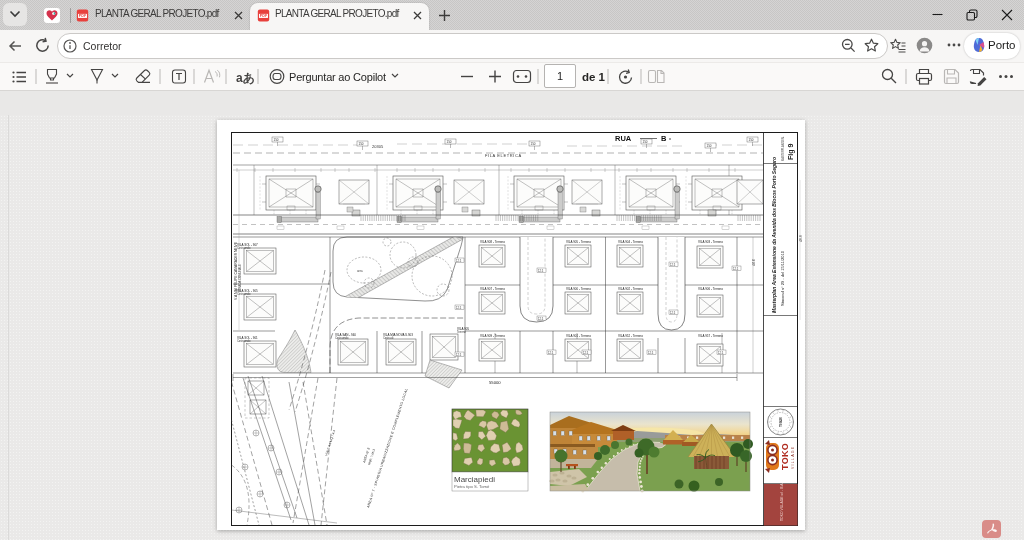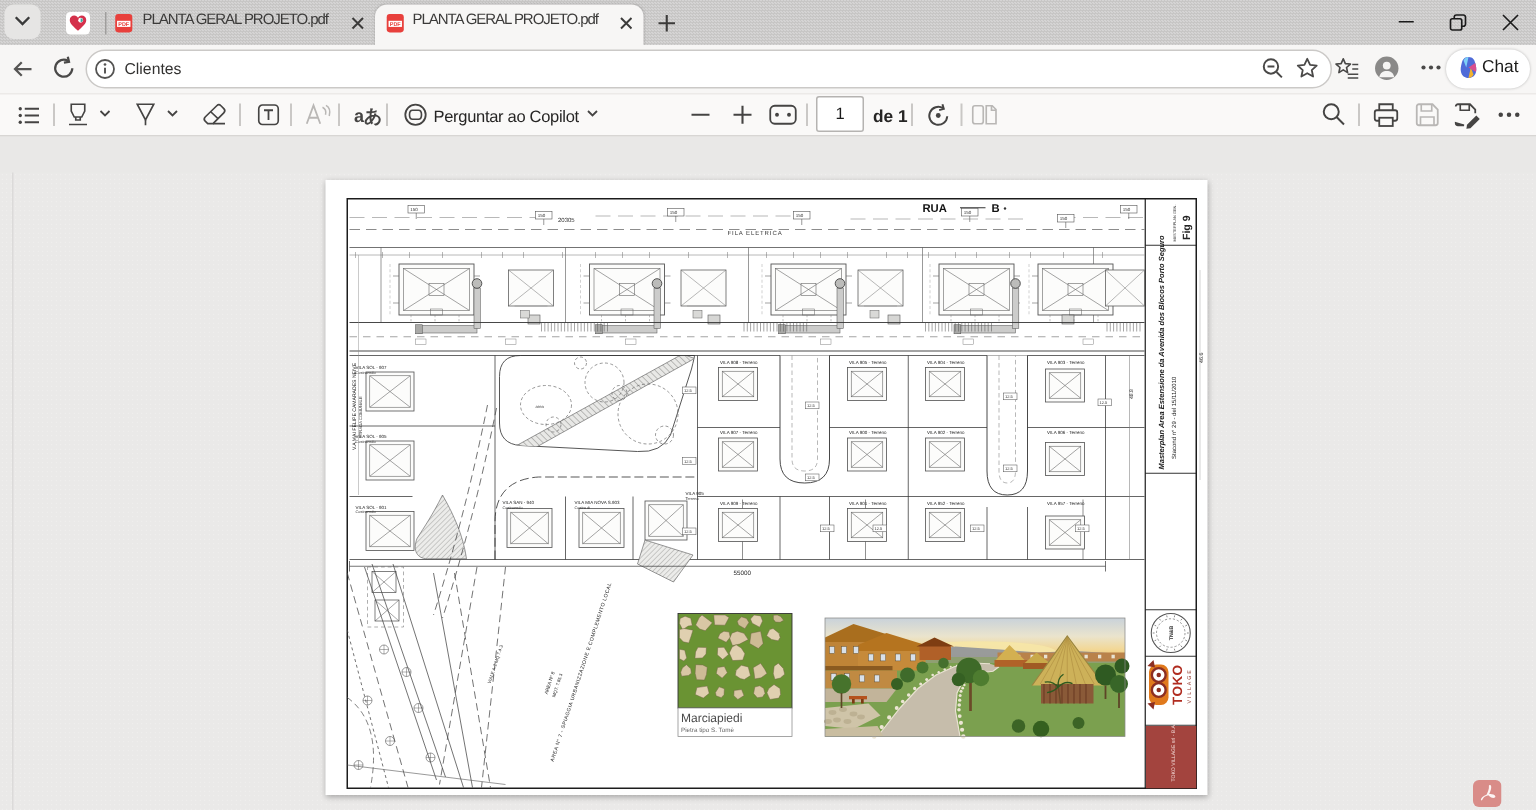--- a/index.html
+++ b/index.html
@@ -98,21 +98,21 @@
     <svg class="abs" style="left:34px;top:7px" width="17" height="17" viewBox="0 0 17 17">
       <path d="M14.2 8.5 A5.7 5.7 0 1 1 11.5 3.6" fill="none" stroke="#4a4948" stroke-width="1.5"></path>
       <path d="M11.2 0.8 L12 4.2 L8.6 4.8" fill="none" stroke="#4a4948" stroke-width="1.5"></path>
       </svg>
     <div id="addrpill" class="abs"></div>
     <svg class="abs" style="left:63px;top:9px" width="14" height="14" viewBox="0 0 14 14">
       <circle cx="7" cy="7" r="6" fill="none" stroke="#555453" stroke-width="1.2"></circle>
       <path d="M7 6.2 V10" stroke="#555453" stroke-width="1.3"></path>
         <circle cx="7" cy="4" r="0.9" fill="#555453"></circle>
       </svg>
-    <div class="abs" style="left:83px;top:10px;font-size:10.5px;color:#333231">Clientes</div>
+    <div class="abs" style="left:83px;top:10px;font-size:10.5px;color:#333231">Corretor</div>
     <svg class="abs" style="left:841px;top:8px" width="15" height="15" viewBox="0 0 15 15">
       <circle cx="6.3" cy="6.3" r="4.8" fill="none" stroke="#4a4948" stroke-width="1.3"></circle>
       <path d="M10 10 L13.6 13.6 M4 6.3 H8.6" stroke="#4a4948" stroke-width="1.3"></path>
       </svg>
     <svg class="abs" style="left:864px;top:8px" width="15" height="15" viewBox="0 0 15 15">
       <path d="M7.5 1.2 L9.4 5.2 L13.8 5.7 L10.5 8.7 L11.4 13 L7.5 10.8 L3.6 13 L4.5 8.7 L1.2 5.7 L5.6 5.2 Z" fill="none" stroke="#4a4948" stroke-width="1.2" stroke-linejoin="round"></path>
       </svg>
     <svg class="abs" style="left:890px;top:8px" width="16" height="15" viewBox="0 0 16 15">
       <path d="M5.5 1.2 L6.9 4.4 L10.3 4.7 L7.7 7 L8.4 10.4 L5.5 8.6 L2.6 10.4 L3.3 7 L0.7 4.7 L4.1 4.4 Z" fill="none" stroke="#4a4948" stroke-width="1.1" stroke-linejoin="round"></path>
       <path d="M11.5 5 H15.5 M11.5 8 H15.5 M8.5 11.5 H15.5 M8.5 14 H15.5" stroke="#4a4948" stroke-width="1.1"></path>
@@ -134,21 +134,21 @@
         <stop offset="0" stop-color="#6ec6f5"></stop>
             <stop offset="0.5" stop-color="#4f6bd8"></stop>
             <stop offset="1" stop-color="#d94f8e"></stop>
           </linearGradient>
         </defs>
       <path d="M16 2 C10 2 8 6 7 10 C6 14 5 18 6 22 C7 27 11 30 16 30 C21 30 25 27 26 22 C27 18 26 14 25 10 C24 6 22 2 16 2 Z" fill="#4f6bd8"></path>
       <path d="M16 2 C13 2 10.5 3.5 9.5 7 L13 16 L16 2 Z" fill="#7dd0f7"></path>
       <path d="M16 30 C19 30 21.5 28.5 22.5 25 L19 16 L16 30 Z" fill="#f2b22e"></path>
       <path d="M25 10 C26 14 27 18 26 22 L16 16 Z" fill="#d94f8e"></path>
       </svg>
-    <div class="abs" style="left:988px;top:9px;font-size:11.5px;color:#1b1b1a">Chat</div>
+    <div class="abs" style="left:988px;top:9px;font-size:11.5px;color:#1b1b1a">Porto</div>
   </div>
 
   <div id="pdfbar" class="abs">
     <svg class="abs" style="left:12px;top:7px" width="15" height="14" viewBox="0 0 15 14">
       <circle cx="1.5" cy="2.5" r="1.1" fill="#454443"></circle>
         <circle cx="1.5" cy="7" r="1.1" fill="#454443"></circle>
         <circle cx="1.5" cy="11.5" r="1.1" fill="#454443"></circle>
       <path d="M4.5 2.5 H14 M4.5 7 H14 M4.5 11.5 H14" stroke="#454443" stroke-width="1.3"></path>
       </svg>
     <div class="vsep abs" style="left:36px;top:69px;height:0"></div>

